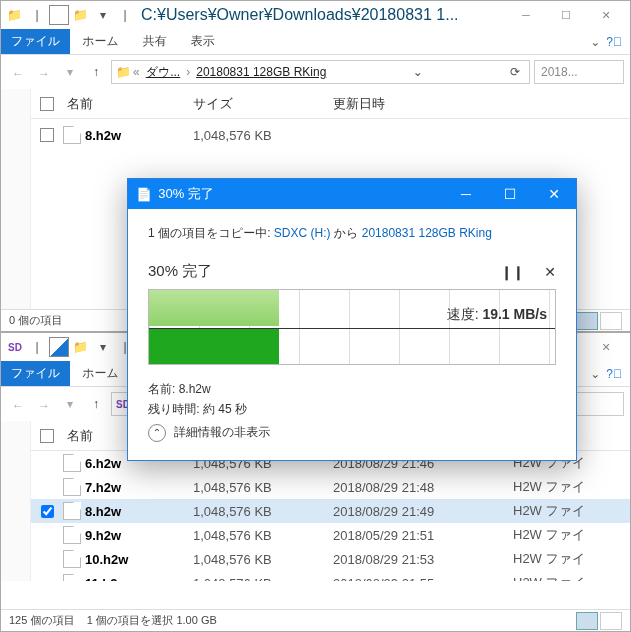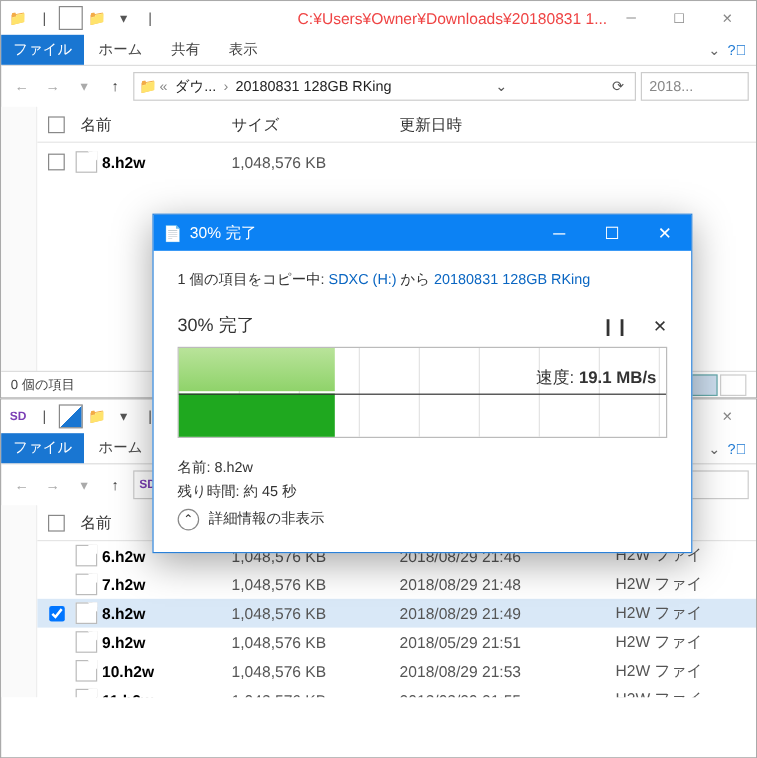--- a/index.html
+++ b/index.html
@@ -2,36 +2,36 @@
 <html><head>
 <meta charset="utf-8">
 <style>
 * { margin: 0; padding: 0; box-sizing: border-box; font-family: "Segoe UI", "Yu Gothic UI", Meiryo, sans-serif; }
 body { background: #fff; width: 631px; height: 632px; overflow: hidden; position: relative; font-size: 12px; }
 
 .window { position: absolute; background: #fff; border: 1px solid #aaa; }
 .titlebar { display: flex; align-items: center; height: 28px; padding: 0 4px; background: #fff; }
 .titlebar .qa { display: flex; gap: 2px; align-items: center; }
 .titlebar .qa span { width: 20px; height: 20px; display: inline-flex; align-items: center; justify-content: center; color: #555; }
-.titlebar .title { flex: 1; color: #ef4444; font-size: 13px; padding-left: 6px; white-space: nowrap; overflow: hidden; text-overflow: ellipsis; text-align: right; }
+.titlebar .title { flex: 1; color: #0c4a6e; font-size: 16px; padding-left: 6px; white-space: nowrap; overflow: hidden; text-overflow: ellipsis; }
 .winbtns { display: flex; }
 .winbtn { width: 40px; height: 28px; display: flex; align-items: center; justify-content: center; color: #888; font-size: 11px; }
 
 .ribbon { display: flex; align-items: center; height: 26px; border-bottom: 1px solid #ddd; }
 .ribbon .filetab { background: #1976d2; color: #fff; padding: 4px 10px; font-size: 12px; }
 .ribbon .tab { color: #444; padding: 4px 12px; font-size: 12px; }
 .ribbon .spacer { flex: 1; }
 .ribbon .helpicons { display: flex; gap: 6px; padding-right: 8px; color: #666; }
 
 .navrow { display: flex; align-items: center; height: 34px; padding: 4px 6px; gap: 4px; }
 .navbtn { width: 22px; height: 22px; display: flex; align-items: center; justify-content: center; color: #aaa; border-radius: 2px; }
 .navbtn.active { color: #333; }
 .addr { flex: 1; display: flex; align-items: center; border: 1px solid #ccc; height: 24px; padding: 0 4px; gap: 2px; font-size: 12px; background: #fff; }
 .addr .folder-icon { color: #f5c542; }
-.addr span.seg { color: #222; padding: 0 4px; }
+.addr span.seg { color: #222; padding: 0 4px; text-decoration: underline; }
 .addr span.sep { color: #888; }
 .addr .refresh { margin-left: auto; color: #555; width: 20px; text-align: center; }
 .search { width: 90px; border: 1px solid #ccc; height: 24px; padding: 0 6px; color: #888; font-size: 12px; display: flex; align-items: center; }
 
 .body { display: flex; position: relative; height: calc(100% - 108px); }
 .sidebar { width: 30px; border-right: 1px solid #eee; background: #fafafa; }
 .listpane { flex: 1; overflow: hidden; }
 .cols { display: flex; border-bottom: 1px solid #e5e5e5; height: 30px; align-items: center; color: #333; font-size: 13px; }
 .cols .chkcol { width: 32px; display: flex; justify-content: center; }
 .cols .c1 { width: 130px; padding-left: 4px; }
@@ -270,20 +270,29 @@
               <span class="fileicon"></span>
               <span>11.h2w</span>
             </div>
             <div class="c2">1,048,576 KB</div>
             <div class="c3" style="width:180px">2018/08/29 21:55</div>
             <div class="c4">H2W ファイ</div>
           </div>
         </div>
     </div>
   </div>
+  <div class="status">
+    <span>125 個の項目</span>
+    <span style="width:12px"></span>
+    <span>1 個の項目を選択 1.00 GB</span>
+    <div class="sright">
+      <span class="viewbtn on"></span>
+      <span class="viewbtn"></span>
+    </div>
+  </div>
 </div>
 
 <div class="dialog">
   <div class="dlg-title">
     <span style="margin-right:6px">📄</span>
     <span>30% 完了</span>
     <div class="dlgbtns">
       <div class="dbtn">─</div>
       <div class="dbtn">☐</div>
       <div class="dbtn">✕</div>

